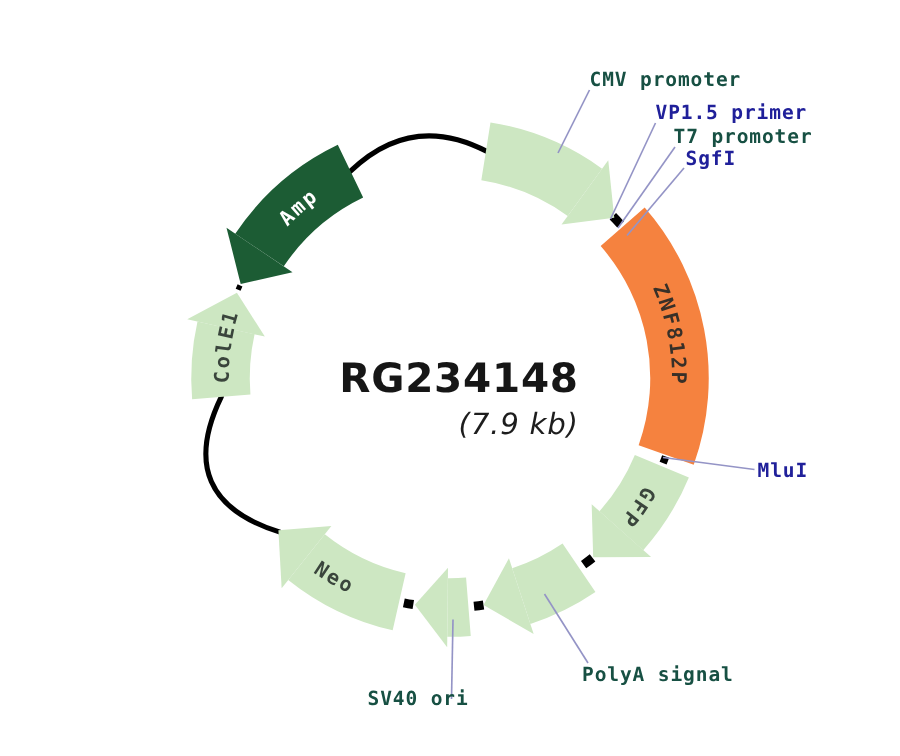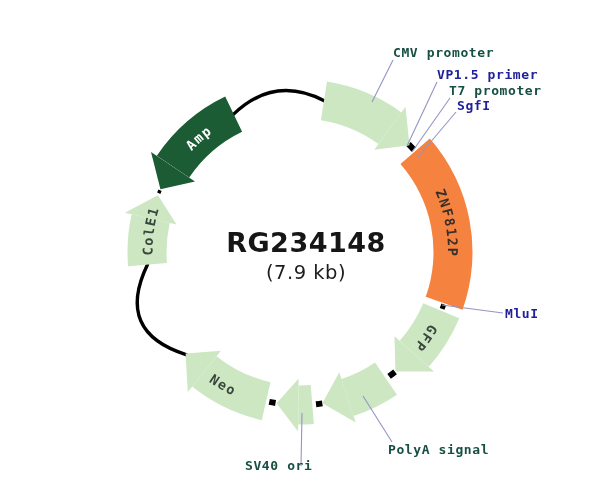--- a/index.html
+++ b/index.html
@@ -1,24 +1,24 @@
 <!DOCTYPE html>
 <html><head>
 <meta charset="utf-8">
 <style>
   html,body{margin:0;padding:0;background:#ffffff;}
   body{width:600px;height:504px;position:relative;overflow:hidden;
        font-family:"DejaVu Sans",sans-serif;}
   #stage{position:absolute;left:0;top:0;width:600px;height:504px;}
   #plasmid-svg{position:absolute;left:0;top:0;}
-  .center-label{position:absolute;left:306px;top:228px;transform:translateX(-50%);
-                text-align:center;white-space:nowrap;}
+  .center-label{position:absolute;left:306px;top:238px;transform:translateX(-50%);
+                text-align:right;white-space:nowrap;}
   .center-title{font-family:"DejaVu Sans",sans-serif;font-weight:bold;
                 font-size:27px;color:#161616;letter-spacing:0.5px;line-height:1.1;}
-  .center-subtitle{font-family:"DejaVu Sans",sans-serif;
+  .center-subtitle{font-family:"DejaVu Sans",sans-serif;font-style:italic;
                    font-size:19.5px;color:#1d1d1d;margin-top:3px;letter-spacing:0.5px;}
   svg text{user-select:none;}
 </style>
 </head>
 <body>
 
 <div id="stage">
   <svg id="plasmid-svg" width="600" height="504" viewBox="0 0 600 504">
       <path d="M 186.65689676812724 354.7732501664175 Q 114.68364472978735 332.3856235241372 147.5144798168404 264.5365918203963" fill="none" stroke="#000000" stroke-width="3.4" stroke-linecap="round"></path>
       <path d="M 233.65016005810574 114.13521573771999 Q 274.4694208667135 74.83005466750575 324.72538462881414 101.01107538975847" fill="none" stroke="#000000" stroke-width="3.4" stroke-linecap="round"></path>

